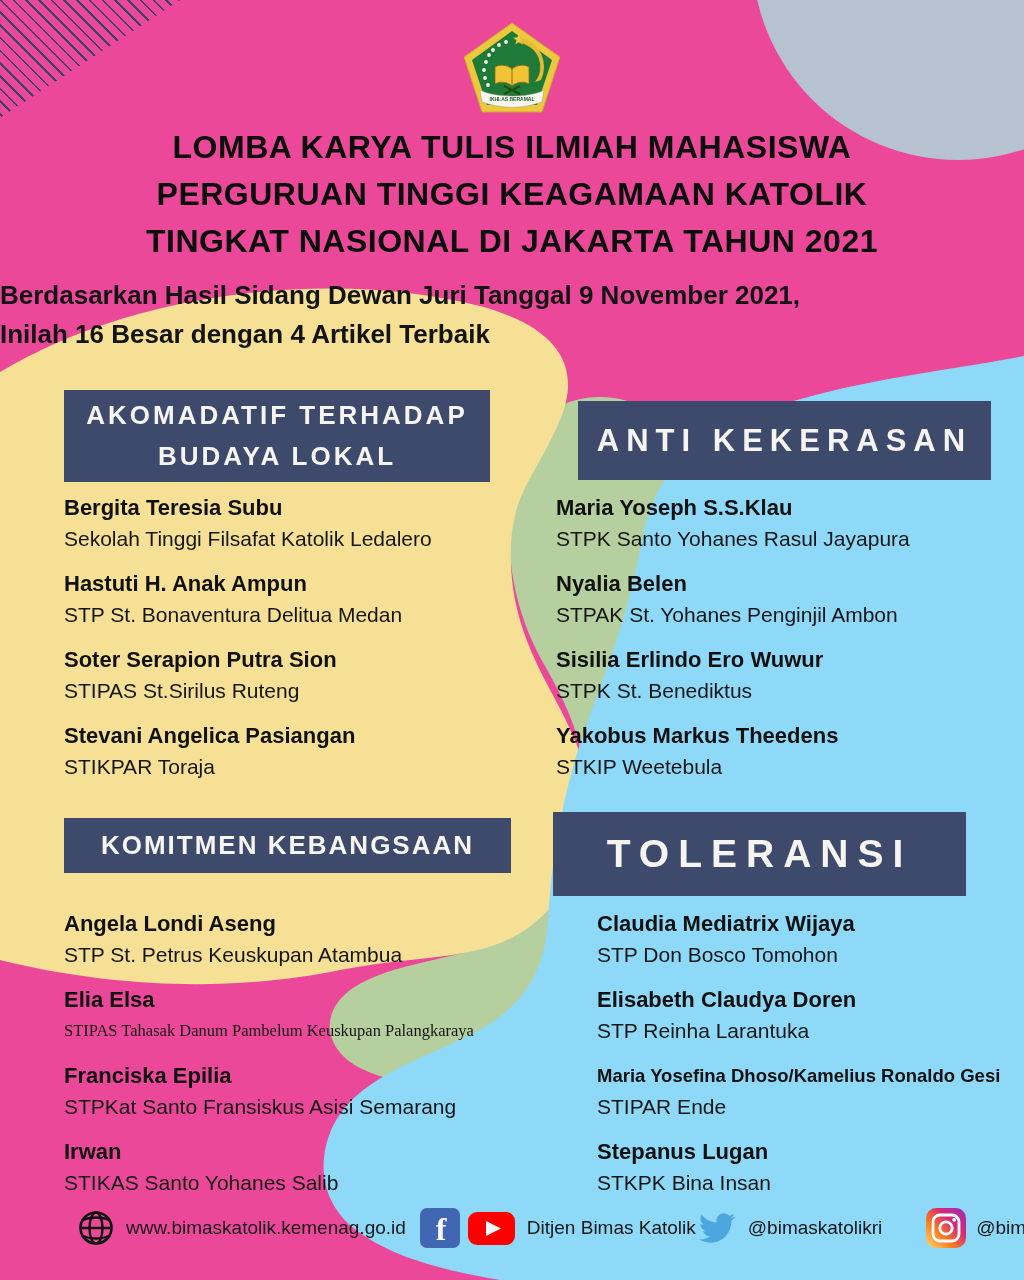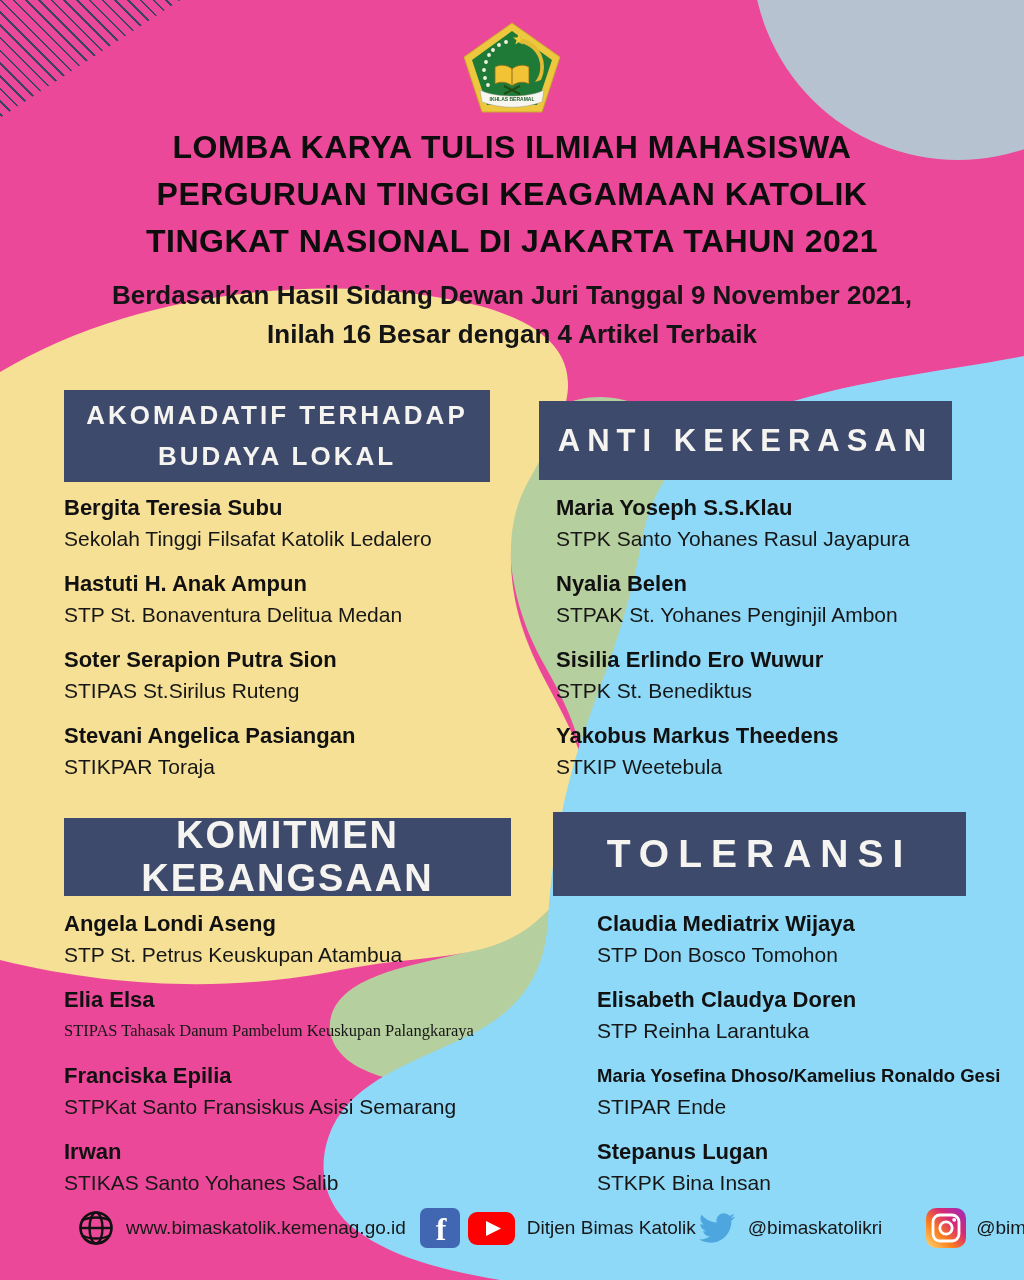--- a/index.html
+++ b/index.html
@@ -6,27 +6,27 @@
   .poster{position:relative;width:1024px;height:1280px;background:#ec4899;overflow:hidden;
           font-family:"Liberation Sans",sans-serif;color:#1b1b1b;}
   .bg-svg{position:absolute;left:0;top:0;width:1024px;height:1280px;}
   .stripes{position:absolute;left:0;top:0;width:205px;height:128px;
            background:repeating-linear-gradient(45deg,#3a4464 0 1.8px,transparent 1.8px 9px);
            clip-path:polygon(0 0,88% 0,0 92%);}
   .gray-circle{position:absolute;left:752px;top:-252px;width:412px;height:412px;border-radius:50%;background:#b7c2d0;}
   .logo{position:absolute;left:462px;top:22px;width:100px;height:92px;}
   .title{position:absolute;left:0;top:124px;width:1024px;text-align:center;
          font-weight:800;font-size:32px;line-height:47px;letter-spacing:0.5px;color:#0d0d0d;}
-  .subtitle{position:absolute;left:0;top:276px;width:1024px;text-align:center;
+  .subtitle{position:absolute;left:0;top:276px;width:1024px;
             font-weight:600;font-size:26px;line-height:39px;color:#141414;}
   .cat-box{position:absolute;background:#3e4a6b;color:#f5f4f0;text-align:center;
            font-weight:700;display:flex;flex-direction:column;justify-content:center;}
   .box-0{left:64px;top:390px;width:426px;height:92px;font-size:26px;letter-spacing:3px;line-height:41px;}
-  .box-1{left:539px;top:401px;width:413px;height:79px;font-size:31px;letter-spacing:7px;}
-  .box-2{left:64px;top:818px;width:447px;height:78px;font-size:38px;letter-spacing:2px;}
+  .box-1{left:578px;top:401px;width:413px;height:79px;font-size:31px;letter-spacing:7px;}
+  .box-2{left:64px;top:818px;width:447px;height:55px;font-size:26px;letter-spacing:2px;}
   .box-3{left:553px;top:812px;width:413px;height:84px;font-size:39px;letter-spacing:9px;}
   .col{position:absolute;}
   .col-tl{left:64px;top:492px;width:480px;}
   .col-tr{left:556px;top:492px;width:462px;}
   .col-bl{left:64px;top:908px;width:492px;}
   .col-br{left:556px;top:908px;width:462px;margin-left:41px;}
   .entry{margin-bottom:14px;}
   .entry .name{font-size:22px;font-weight:700;line-height:31px;color:#111;}
   .entry .inst{font-size:21px;font-weight:400;line-height:31px;color:#161616;}
   .entry .name.small{font-size:18.5px;}

